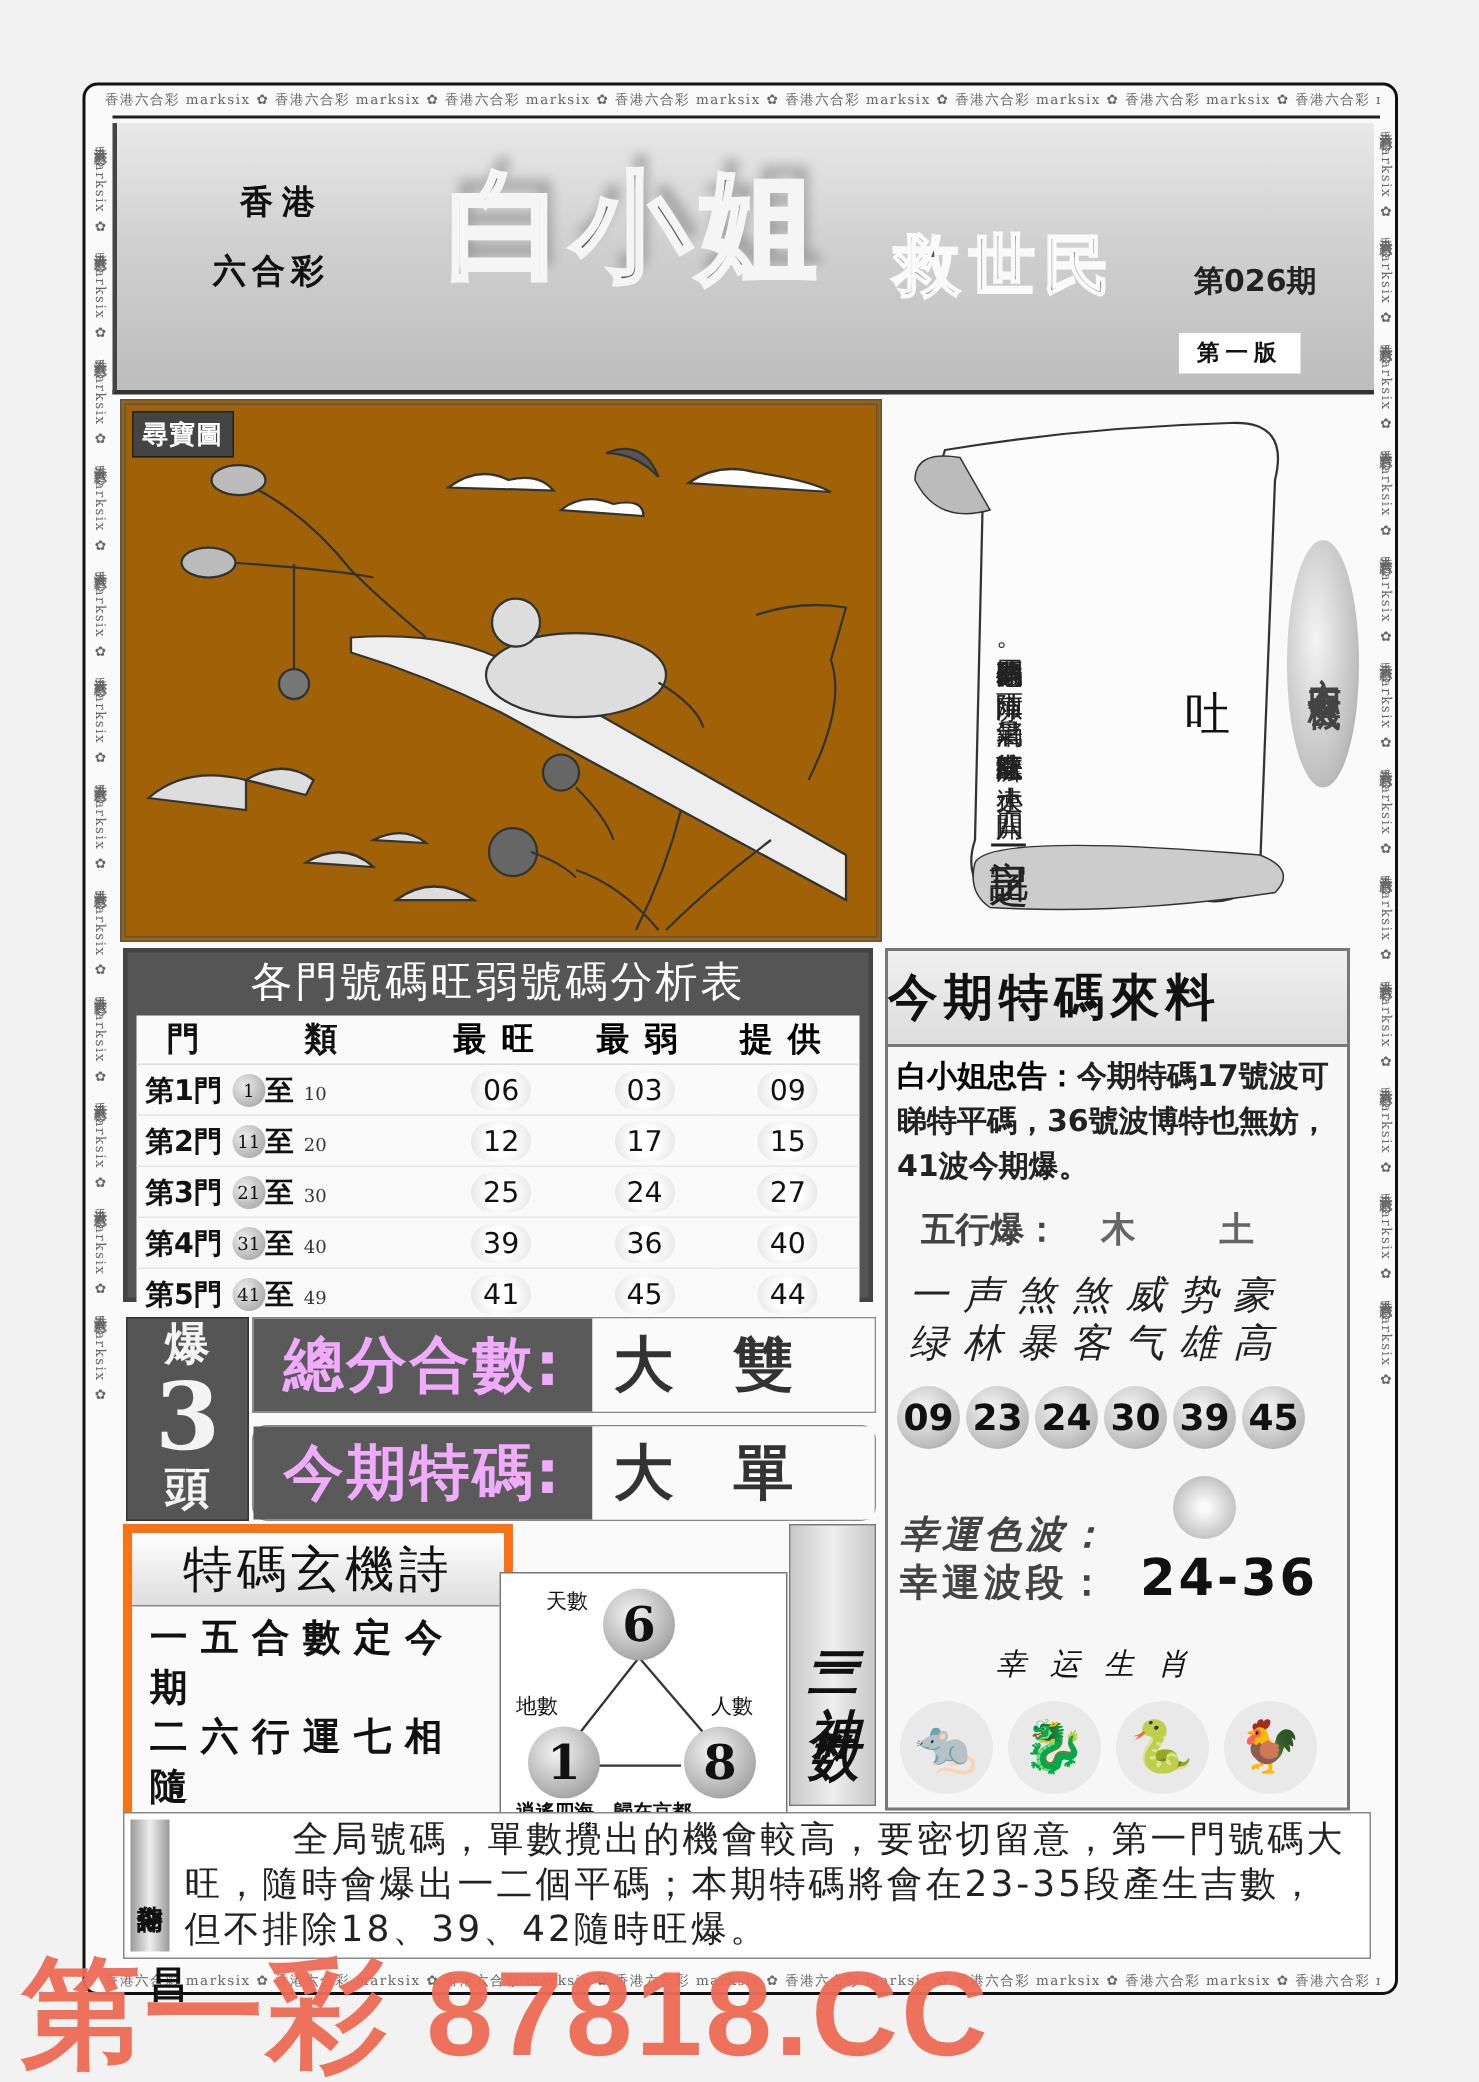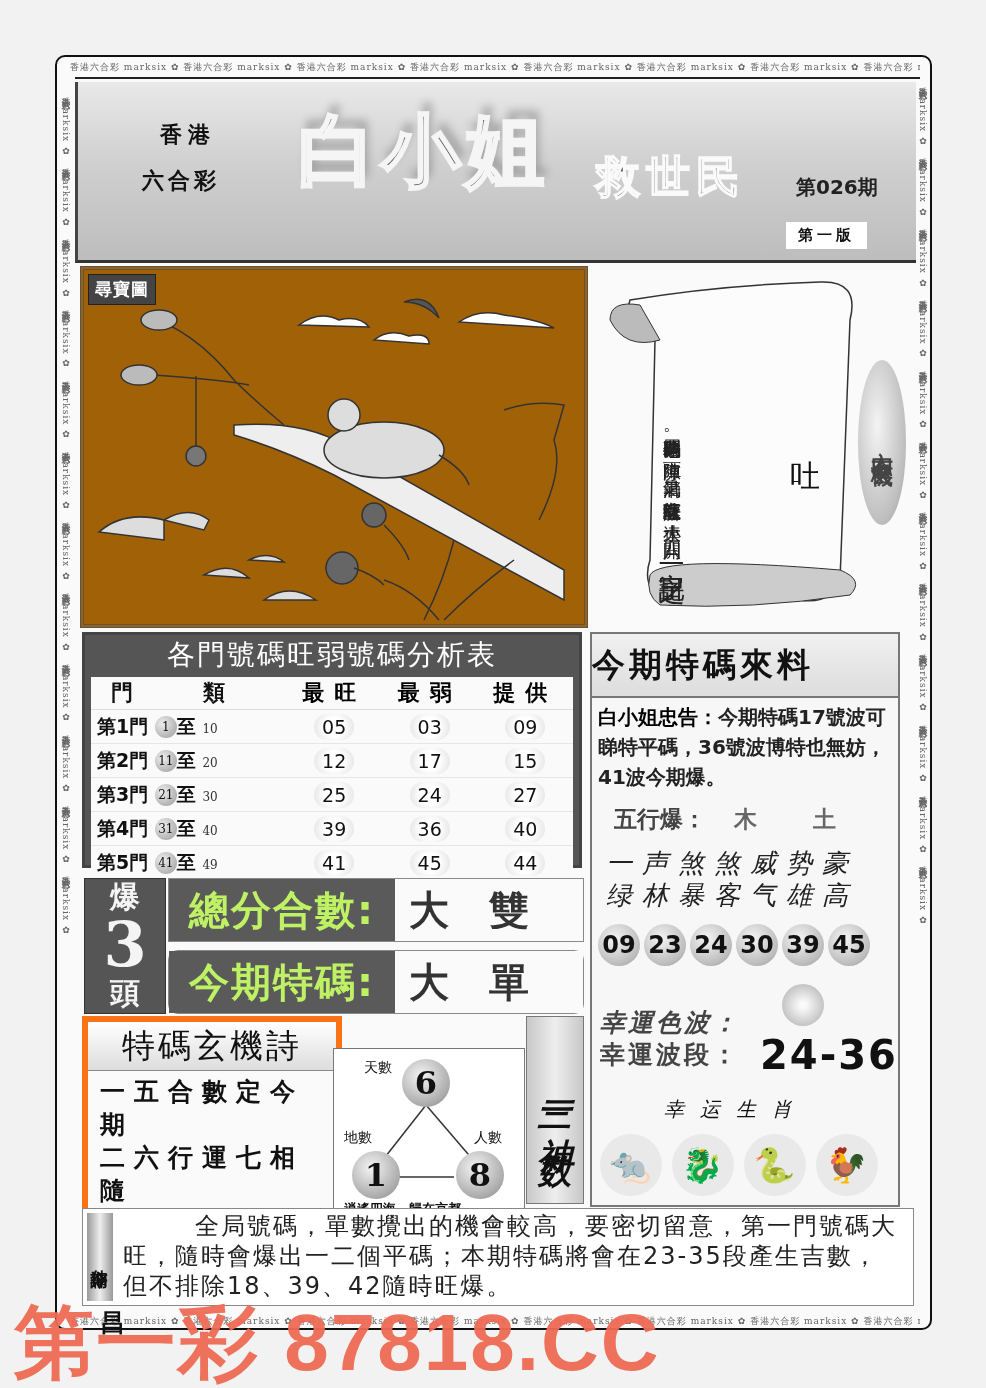--- a/index.html
+++ b/index.html
@@ -34,21 +34,21 @@
   .news-title{height:62px;line-height:62px;font-weight:bold;font-size:33px;letter-spacing:4px;background:linear-gradient(#f0f0f0,#ddd);border-bottom:2px solid #777;}
   .advice{left:6px;top:68px;width:296px;font-size:20px;line-height:30px;font-weight:bold;color:#222;}
   .advice b{color:#000;}
   .wuxing{font-size:23px;color:#444;font-weight:bold;}
   .callig{font-family:"DejaVu Serif",serif;font-size:26px;color:#222;letter-spacing:10px;font-style:italic;}
   .ball{display:inline-block;width:42px;height:42px;border-radius:50%;background:radial-gradient(circle at 40% 35%,#f5f5f5 0%,#bbb 70%,#888 100%);font-weight:bold;font-size:24px;line-height:42px;text-align:center;color:#111;margin-right:4px;}
   .lucky-label{font-size:25px;font-weight:bold;color:#444;letter-spacing:3px;}
   .zodiac{display:inline-block;width:62px;height:62px;border-radius:50%;background:#e9e9e9;text-align:center;line-height:62px;font-size:34px;margin-right:10px;}
   .bao{left:84px;top:878px;width:80px;height:134px;background:#555;color:#f4f4f4;font-weight:bold;text-align:center;border:1px solid #333;}
   .kv{left:168px;width:414px;height:62px;border:1px solid #888;display:flex;}
-  .kv-k{width:226px;background:#5a5a5a;color:#bef264;font-weight:bold;font-size:40px;line-height:62px;text-align:center;letter-spacing:2px;}
+  .kv-k{width:226px;background:#5a5a5a;color:#f0abfc;font-weight:bold;font-size:40px;line-height:62px;text-align:center;letter-spacing:2px;}
   .kv-v{flex:1;background:#fafafa;font-weight:bold;font-size:40px;line-height:62px;text-align:center;letter-spacing:40px;color:#333;}
   .poem{left:82px;top:1016px;width:248px;height:186px;border:6px solid #f97316;background:#fafafa;}
   .poem-title{height:48px;line-height:48px;text-align:center;font-size:33px;background:linear-gradient(#fff,#ddd);border-bottom:1px solid #888;letter-spacing:3px;}
   .poem-line{font-size:25px;font-weight:bold;letter-spacing:9px;line-height:33px;padding-left:12px;}
   .tri{left:333px;top:1048px;width:190px;height:186px;border:1px solid #777;background:#fff;}
   .tball{width:48px;height:48px;border-radius:50%;background:radial-gradient(circle at 40% 35%,#f4f4f4 0%,#aaa 70%,#777 100%);font-family:"DejaVu Serif",serif;font-weight:bold;font-size:32px;line-height:48px;text-align:center;}
   .tlabel{font-family:"DejaVu Serif",serif;font-size:14px;}
   .tfoot{font-size:13px;font-weight:bold;line-height:16px;}
   .san{left:526px;top:1016px;width:56px;height:186px;border:1px solid #777;background:linear-gradient(90deg,#c8c8c8,#eee,#c8c8c8);writing-mode:vertical-rl;font-family:"DejaVu Serif",serif;font-size:34px;font-weight:bold;font-style:italic;display:flex;align-items:center;justify-content:center;letter-spacing:18px;}
   .eval{left:82px;top:1208px;width:830px;height:96px;border:1px solid #888;background:#fff;}
@@ -149,21 +149,21 @@
       <tr>
         <th class="first"><span>門</span><span style="display:inline-block;width:70px;"></span><span>類</span></th>
         <th>最旺</th>
         <th>最弱</th>
         <th>提供</th>
       </tr>
     </thead>
     <tbody>
       <tr>
         <td class="door"><span>第1門</span> <span class="dball">1</span><span>至</span> <span class="small">10</span></td>
-        <td><span class="nball">05</span></td>
+        <td><span class="nball">06</span></td>
         <td><span class="nball">03</span></td>
         <td><span class="nball">09</span></td>
       </tr>
       <tr>
         <td class="door"><span>第2門</span> <span class="dball">11</span><span>至</span> <span class="small">20</span></td>
         <td><span class="nball">12</span></td>
         <td><span class="nball">17</span></td>
         <td><span class="nball">15</span></td>
       </tr>
       <tr>
@@ -199,21 +199,21 @@
     <span style="color:#666;">土</span>
   </div>
   <div class="abs callig" style="left:14px;top:212px;">一声煞煞威势豪</div>
   <div class="abs callig" style="left:14px;top:244px;">绿林暴客气雄高</div>
   <div class="abs" style="left:6px;top:290px;white-space:nowrap;">
     <span class="ball">09</span><span class="ball">23</span><span class="ball">24</span><span class="ball">30</span><span class="ball">39</span><span class="ball">45</span>
   </div>
   <div class="abs lucky-label" style="left:8px;top:372px;font-style:italic;">幸運色波：</div>
   <div class="abs" style="left:190px;top:350px;width:42px;height:42px;border-radius:50%;background:radial-gradient(circle at 50% 50%,#fafafa 10%,#bbb 80%,#999 100%);"></div>
   <div class="abs lucky-label" style="left:8px;top:404px;">幸運波段：</div>
-  <div class="abs" style="left:168px;top:398px;font-weight:bold;font-size:40px;letter-spacing:2px;">24-36</div>
+  <div class="abs" style="left:168px;top:398px;font-weight:bold;font-size:34px;letter-spacing:2px;">24-36</div>
   <div class="abs" style="left:72px;top:462px;font-family:'DejaVu Serif',serif;font-style:italic;font-size:20px;letter-spacing:16px;">幸运生肖</div>
   <div class="abs" style="left:8px;top:500px;white-space:nowrap;">
     <span class="zodiac">🐀</span><span class="zodiac">🐉</span><span class="zodiac">🐍</span><span class="zodiac">🐓</span>
   </div>
 </div>
 
 <div class="abs bao">
   <div style="font-size:30px;line-height:36px;">爆</div>
   <div style="font-size:62px;line-height:60px;font-family:'DejaVu Serif',serif;">3</div>
   <div style="font-size:30px;line-height:36px;">頭</div>

